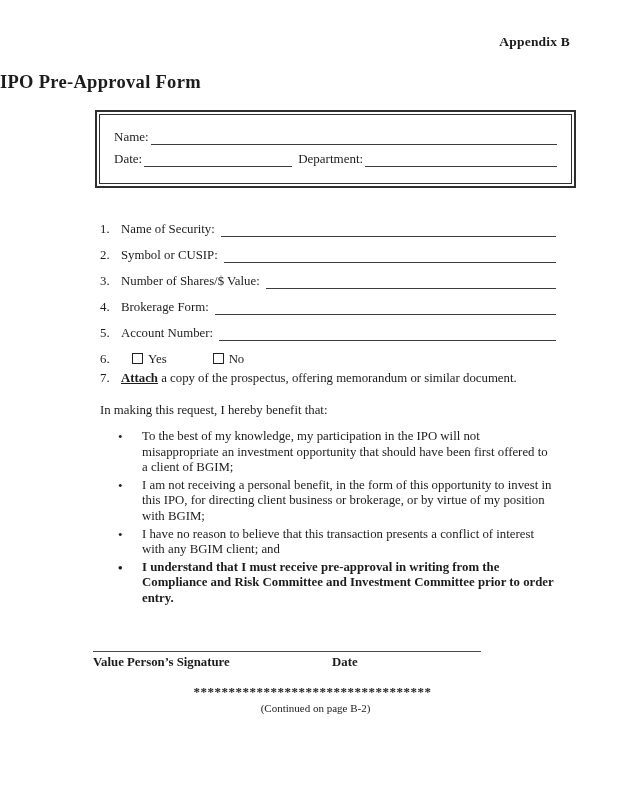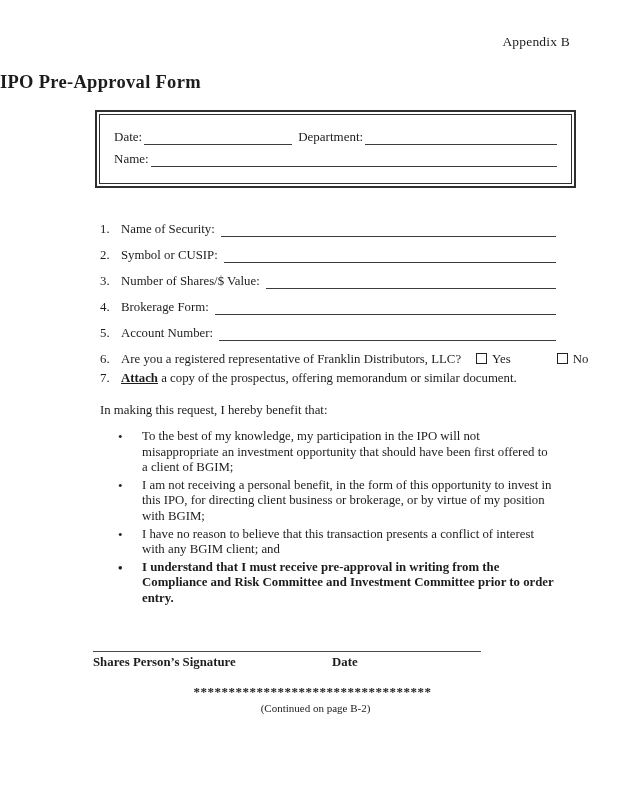--- a/index.html
+++ b/index.html
@@ -10,21 +10,21 @@
     color:#1c1c1c;
     position:relative;
     overflow:hidden;
   }
   .page { width:625px; height:810px; padding-top:34px; }
 
   .appendix {
     text-align:right;
     padding-right:55px;
     font-size:13.5px;
-    font-weight:normal;
+    font-weight:bold;
     letter-spacing:.2px;
   }
 
   .title {
     text-align:left;
     margin-top:22px;
     font-size:18.5px;
     font-weight:bold;
     letter-spacing:.3px;
   }
@@ -94,29 +94,29 @@
 
 <div class="page">
 
   <div class="appendix">Appendix B</div>
 
   <div class="title">IPO Pre-Approval Form</div>
 
   <div class="infobox-outer">
     <div class="infobox-inner">
       <div class="ib-row">
+        <span>Name:</span>
+        <span class="fill"></span>
+      </div>
+      <div class="ib-row">
         <span>Date:</span>
         <span class="fill fixed"></span>
         <span>Department:</span>
         <span class="fill"></span>
       </div>
-      <div class="ib-row">
-        <span>Name:</span>
-        <span class="fill"></span>
-      </div>
     </div>
   </div>
 
   <div class="list">
 
     <div class="list-row">
       <span class="num">1.</span>
       <span class="lbl">Name of Security:</span>
       <span class="fill"></span>
     </div>
@@ -140,21 +140,20 @@
     </div>
 
     <div class="list-row">
       <span class="num">5.</span>
       <span class="lbl">Account Number:</span>
       <span class="fill"></span>
     </div>
 
     <div class="list-row tight q6">
       <span class="num">6.</span>
-      <span class="lbl">Are you a registered representative of Franklin Distributors, LLC?</span>
       <span class="cb-group cb-yes">
         <span class="checkbox"></span><span>Yes</span>
       </span>
       <span class="cb-group cb-no">
         <span class="checkbox"></span><span>No</span>
       </span>
     </div>
 
     <div class="list-row tight">
       <span class="num">7.</span>
@@ -179,21 +178,21 @@
       <span class="btext">I have no reason to believe that this transaction presents a conflict of interest with any BGIM client; and</span>
     </div>
     <div class="bullet-row bold">
       <span class="marker">•</span>
       <span class="btext">I understand that I must receive pre-approval in writing from the Compliance and Risk Committee and Investment Committee prior to order entry.</span>
     </div>
   </div>
 
   <div class="sig-row">
     <div class="sig-left">
-      <div class="sig-label">Shares Person’s Signature</div>
+      <div class="sig-label">Value Person’s Signature</div>
     </div>
     <div class="sig-right">
       <div class="sig-label">Date</div>
     </div>
   </div>
 
   <div class="footer">
     <div class="stars">**********************************</div>
     <div class="continued">(Continued on page B-2)</div>
   </div>

